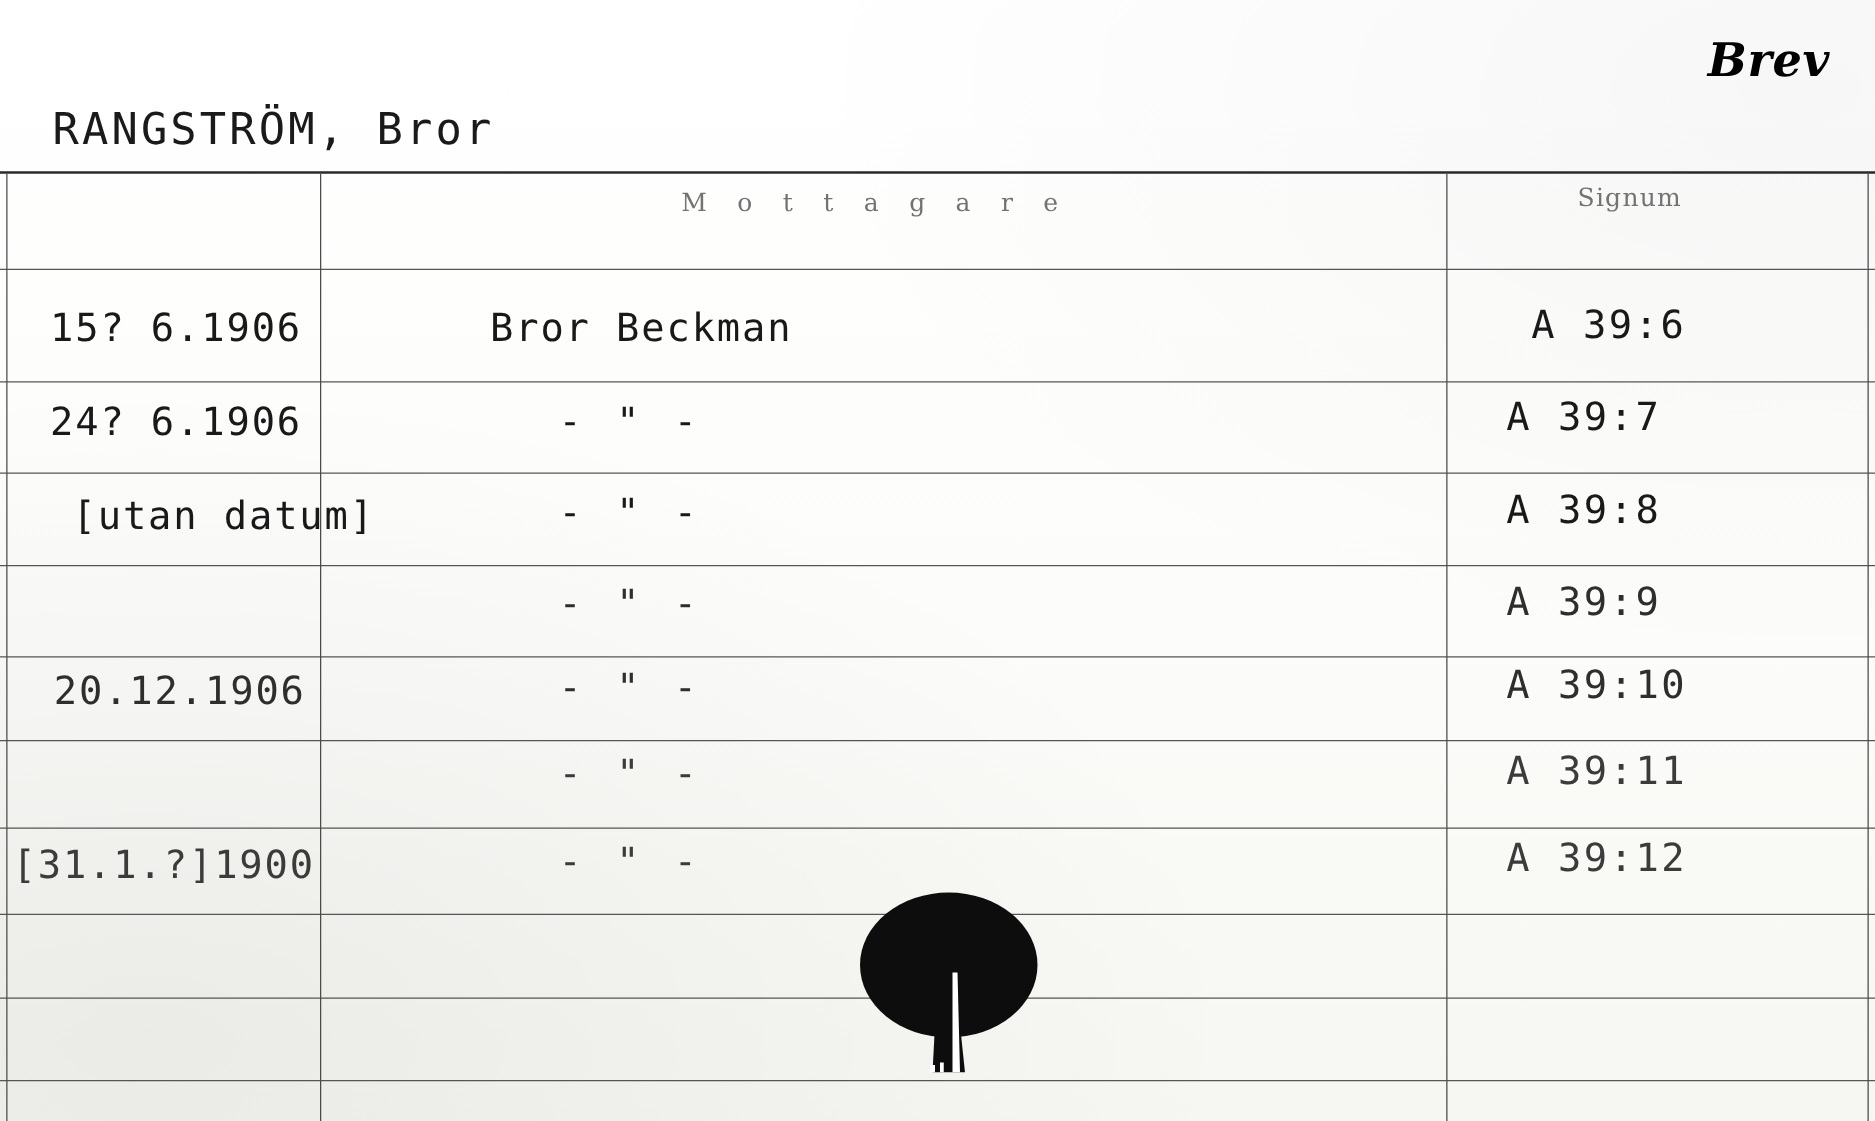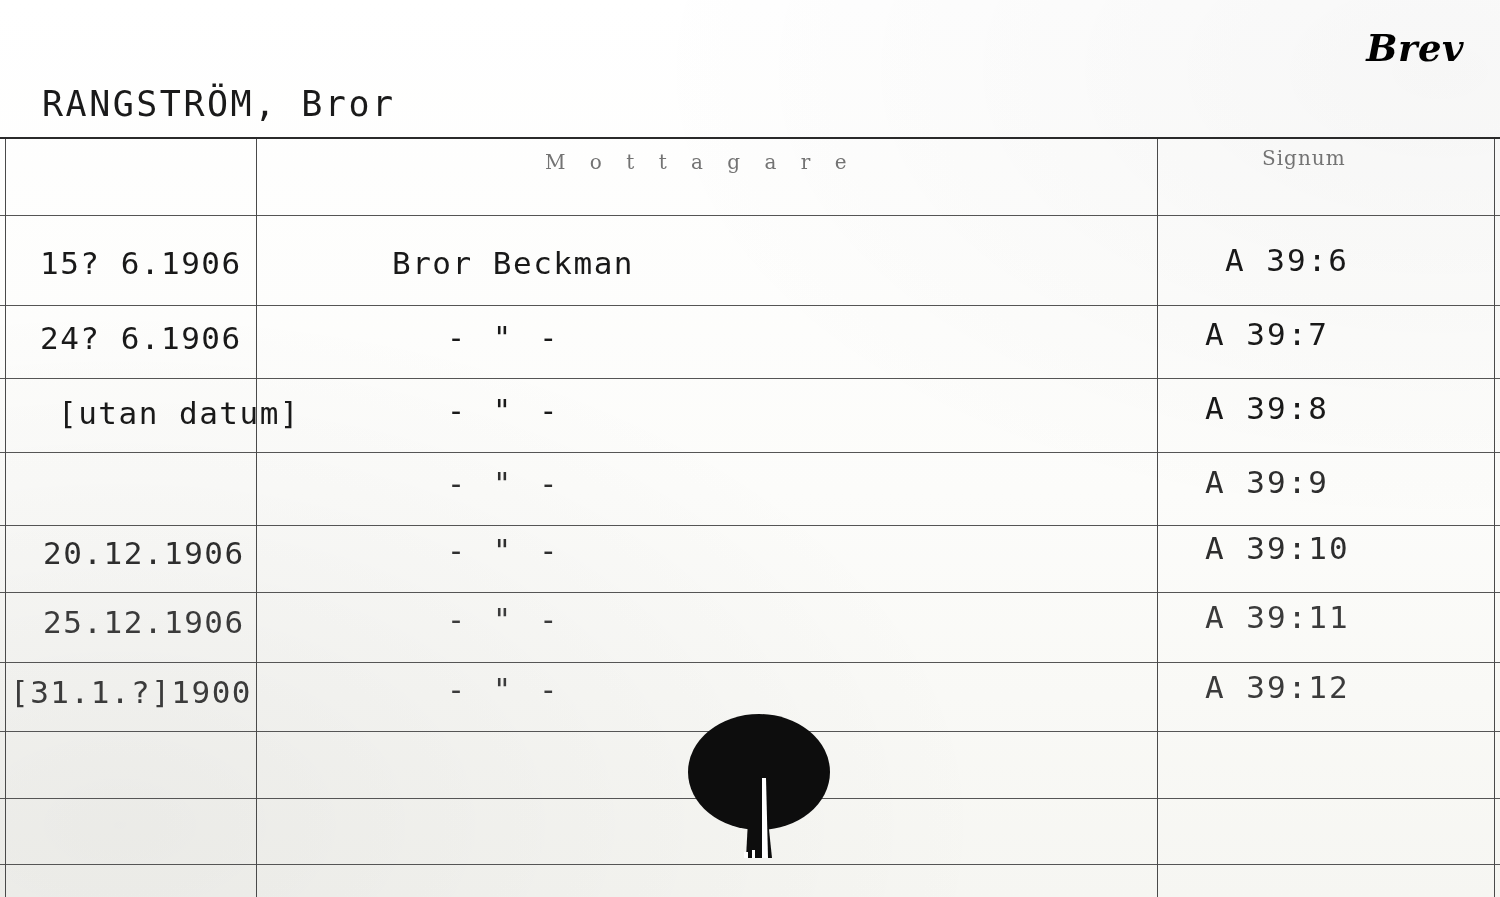--- a/index.html
+++ b/index.html
@@ -152,21 +152,20 @@
   <div class="cell ditto" style="top:393px;">- " -</div>
   <div class="cell sig" style="top:390px;">A 39:8</div>
 
   <div class="cell ditto faded2" style="top:466px;">- " -</div>
   <div class="cell sig faded2" style="top:464px;">A 39:9</div>
 
   <div class="cell date faded2" style="left:43px; top:535px;">20.12.1906</div>
   <div class="cell ditto faded2" style="top:533px;">- " -</div>
   <div class="cell sig faded2" style="top:530px;">A 39:10</div>
 
-  <div class="cell date faded" style="left:43px; top:604px;">25.12.1906</div>
   <div class="cell ditto faded" style="top:602px;">- " -</div>
   <div class="cell sig faded" style="top:599px;">A 39:11</div>
 
   <div class="cell date faded" style="left:10px; top:674px;">[31.1.?]1900</div>
   <div class="cell ditto faded" style="top:672px;">- " -</div>
   <div class="cell sig faded" style="top:669px;">A 39:12</div>
 
   <div class="cell date" style="left:40px; top:748px;"></div>
   <div class="cell sig" style="top:748px;"></div>
   <div class="cell date" style="left:40px; top:815px;"></div>

